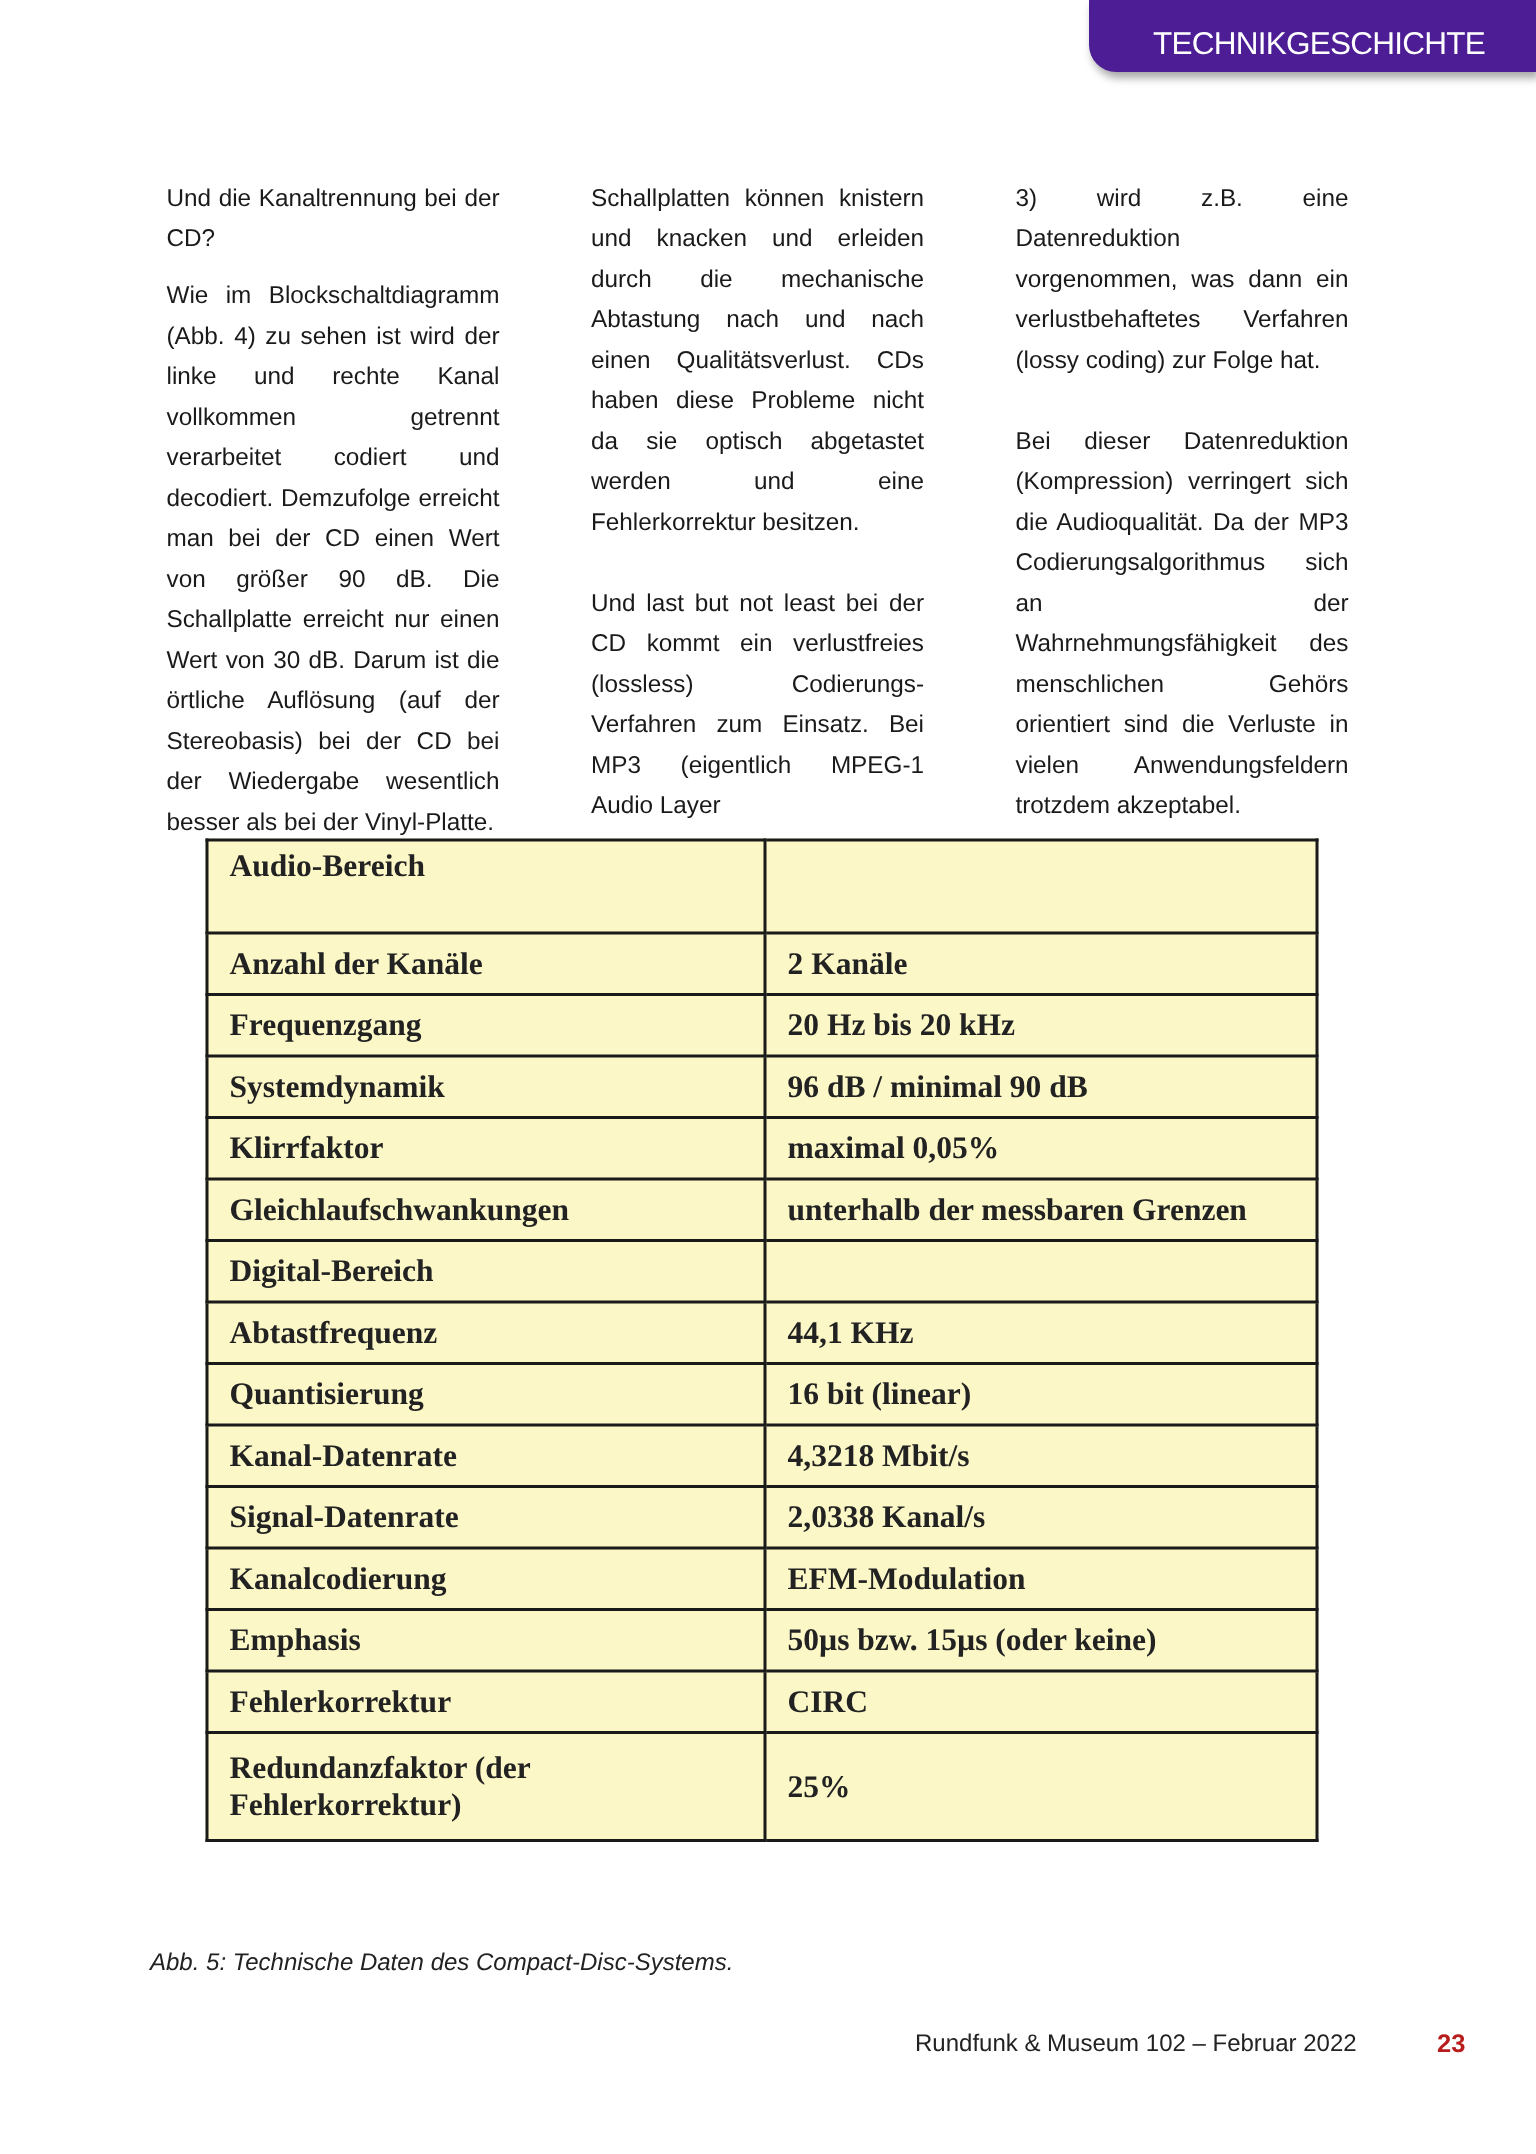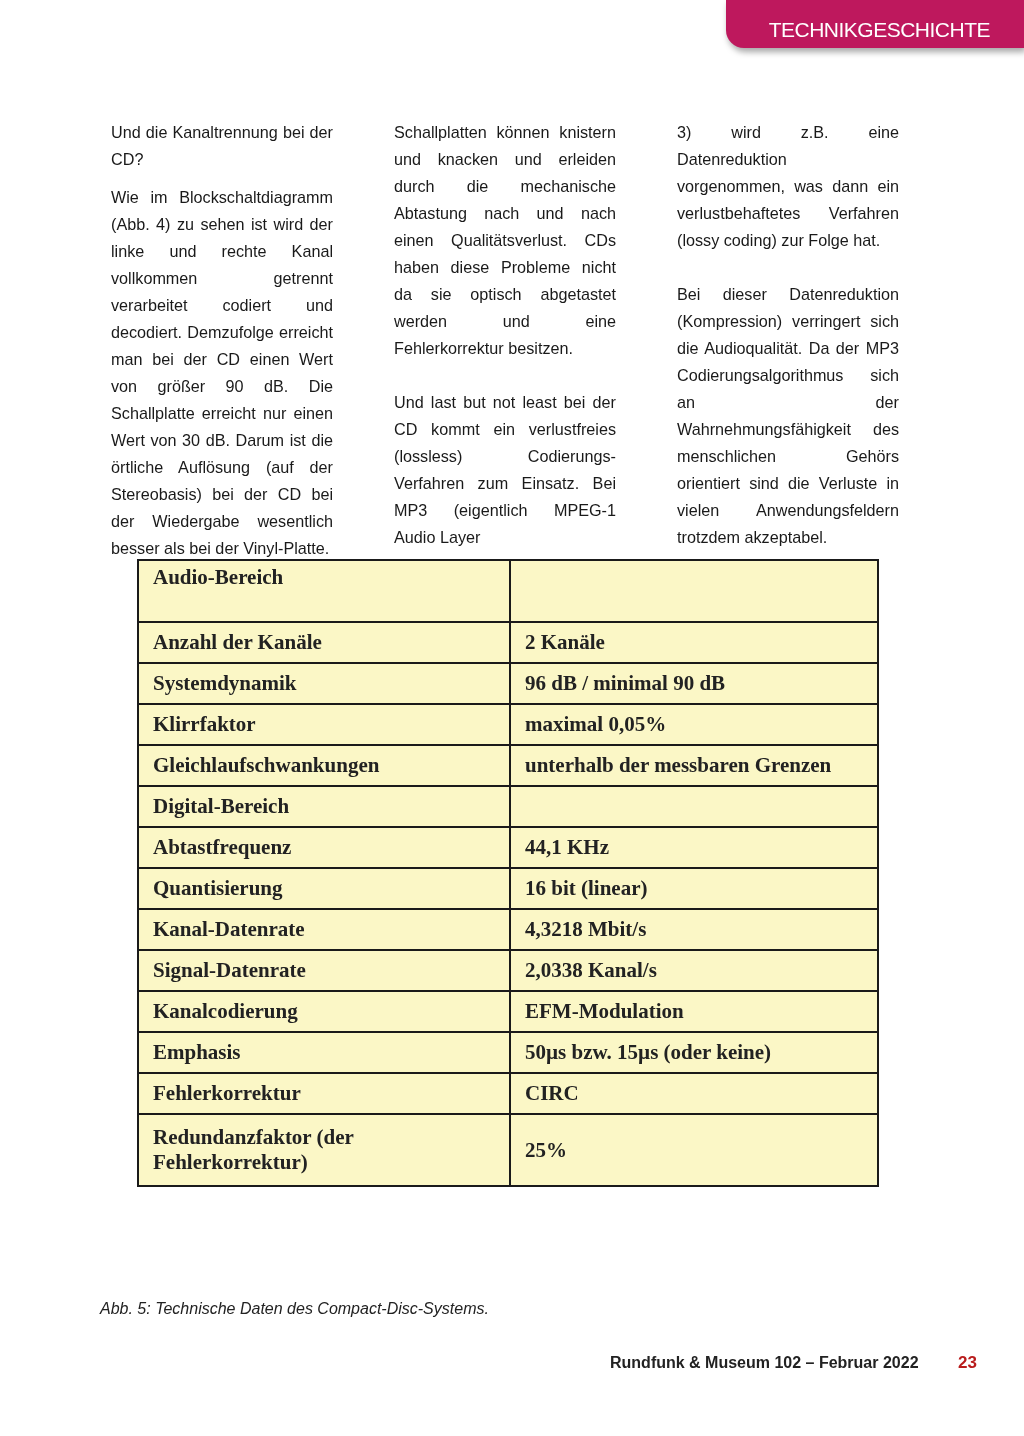--- a/index.html
+++ b/index.html
@@ -2,21 +2,21 @@
 <html><head>
 <meta charset="utf-8">
 <style>
   html, body { margin: 0; padding: 0; }
   body {
     width: 1024px; height: 1436px; position: relative; background: #ffffff;
     font-family: "DejaVu Sans", sans-serif; color: #1a1a1a; overflow: hidden;
   }
   .section-tab {
     position: absolute; left: 726px; top: 0; width: 298px; height: 48px;
-    background: #be185d; border-radius: 0 0 0 18px;
+    background: #4c1d95; border-radius: 0 0 0 18px;
     box-shadow: 2px 4px 6px rgba(0,0,0,0.35);
   }
   .section-tab span {
     position: absolute; right: 34px; top: 18px; color: #ffffff;
     font-family: "Liberation Sans", sans-serif; font-size: 21px; letter-spacing: -0.5px;
   }
   .columns { position: absolute; top: 108px; left: 100px; width: 810px; display: flex; justify-content: space-between; }
   .col { width: 244px; }
   .col p {
     margin: 11px; font-family: "Liberation Sans", sans-serif; font-size: 16.2px; line-height: 27px;
@@ -32,21 +32,21 @@
   .spec-table td.k { width: 342px; }
   .spec-table tr.section td { font-weight: bold; }
   .spec-table tr.first td { height: 56px; vertical-align: top; padding-top: 4px; }
   .spec-table tr.tall td { height: 70px; }
   .caption {
     position: absolute; left: 100px; top: 1300px; font-family: "Liberation Sans", sans-serif;
     font-style: italic; font-size: 16px; color: #222;
   }
   .footer {
     position: absolute; left: 610px; top: 1354px; font-family: "Liberation Sans", sans-serif;
-    font-size: 16px; color: #222; font-weight: bold;
+    font-size: 16px; color: #222;
   }
   .page-number {
     position: absolute; left: 958px; top: 1353px; font-family: "Liberation Sans", sans-serif;
     font-size: 17px; font-weight: bold; color: #b91c1c;
   }
 </style>
 </head>
 <body>
 
 <div class="section-tab">
@@ -70,20 +70,24 @@
 
 <table class="spec-table">
   <tbody>
       <tr class="section first">
         <td class="k">Audio-Bereich</td>
         <td></td>
       </tr>
   <tr>
         <td class="k">Anzahl der Kanäle</td>
         <td>2 Kanäle</td>
+      </tr>
+  <tr>
+        <td class="k">Frequenzgang</td>
+        <td>20 Hz bis 20 kHz</td>
       </tr>
   <tr>
         <td class="k">Systemdynamik</td>
         <td>96 dB / minimal 90 dB</td>
       </tr>
   <tr>
         <td class="k">Klirrfaktor</td>
         <td>maximal 0,05%</td>
       </tr>
   <tr>

